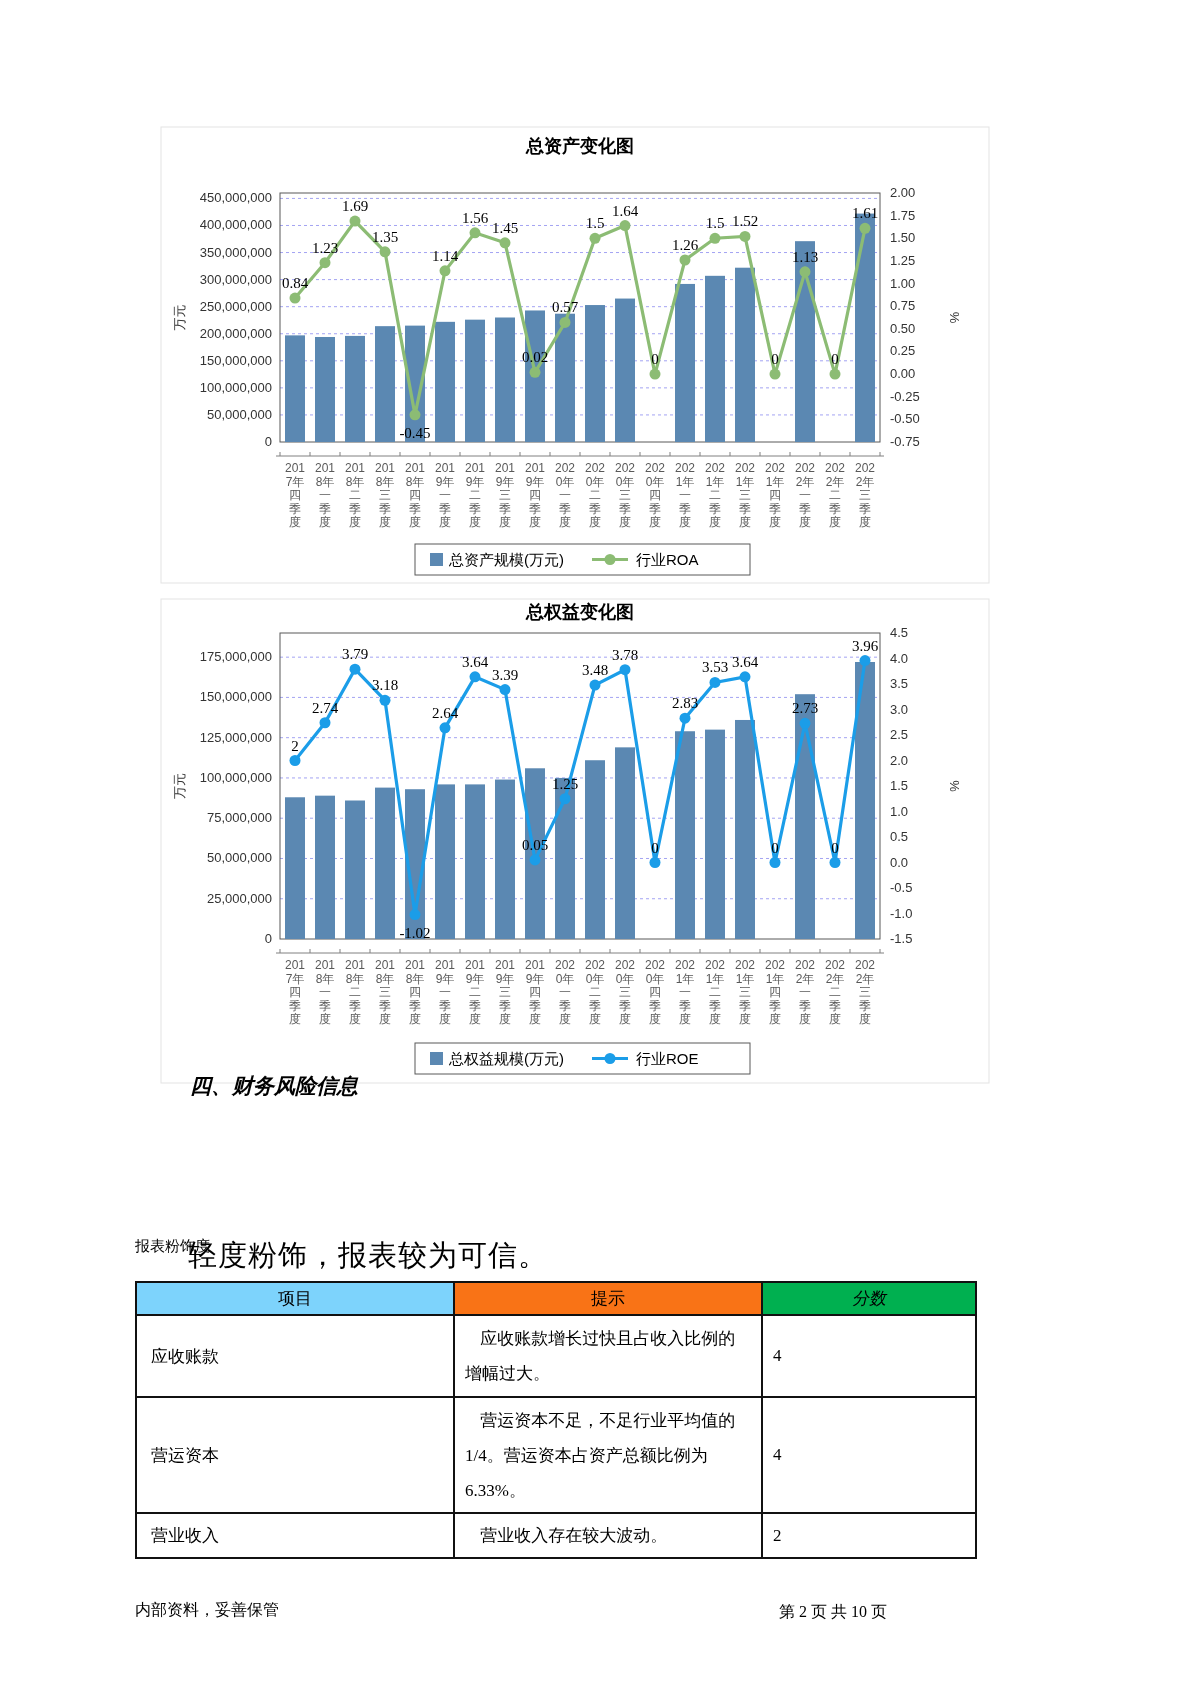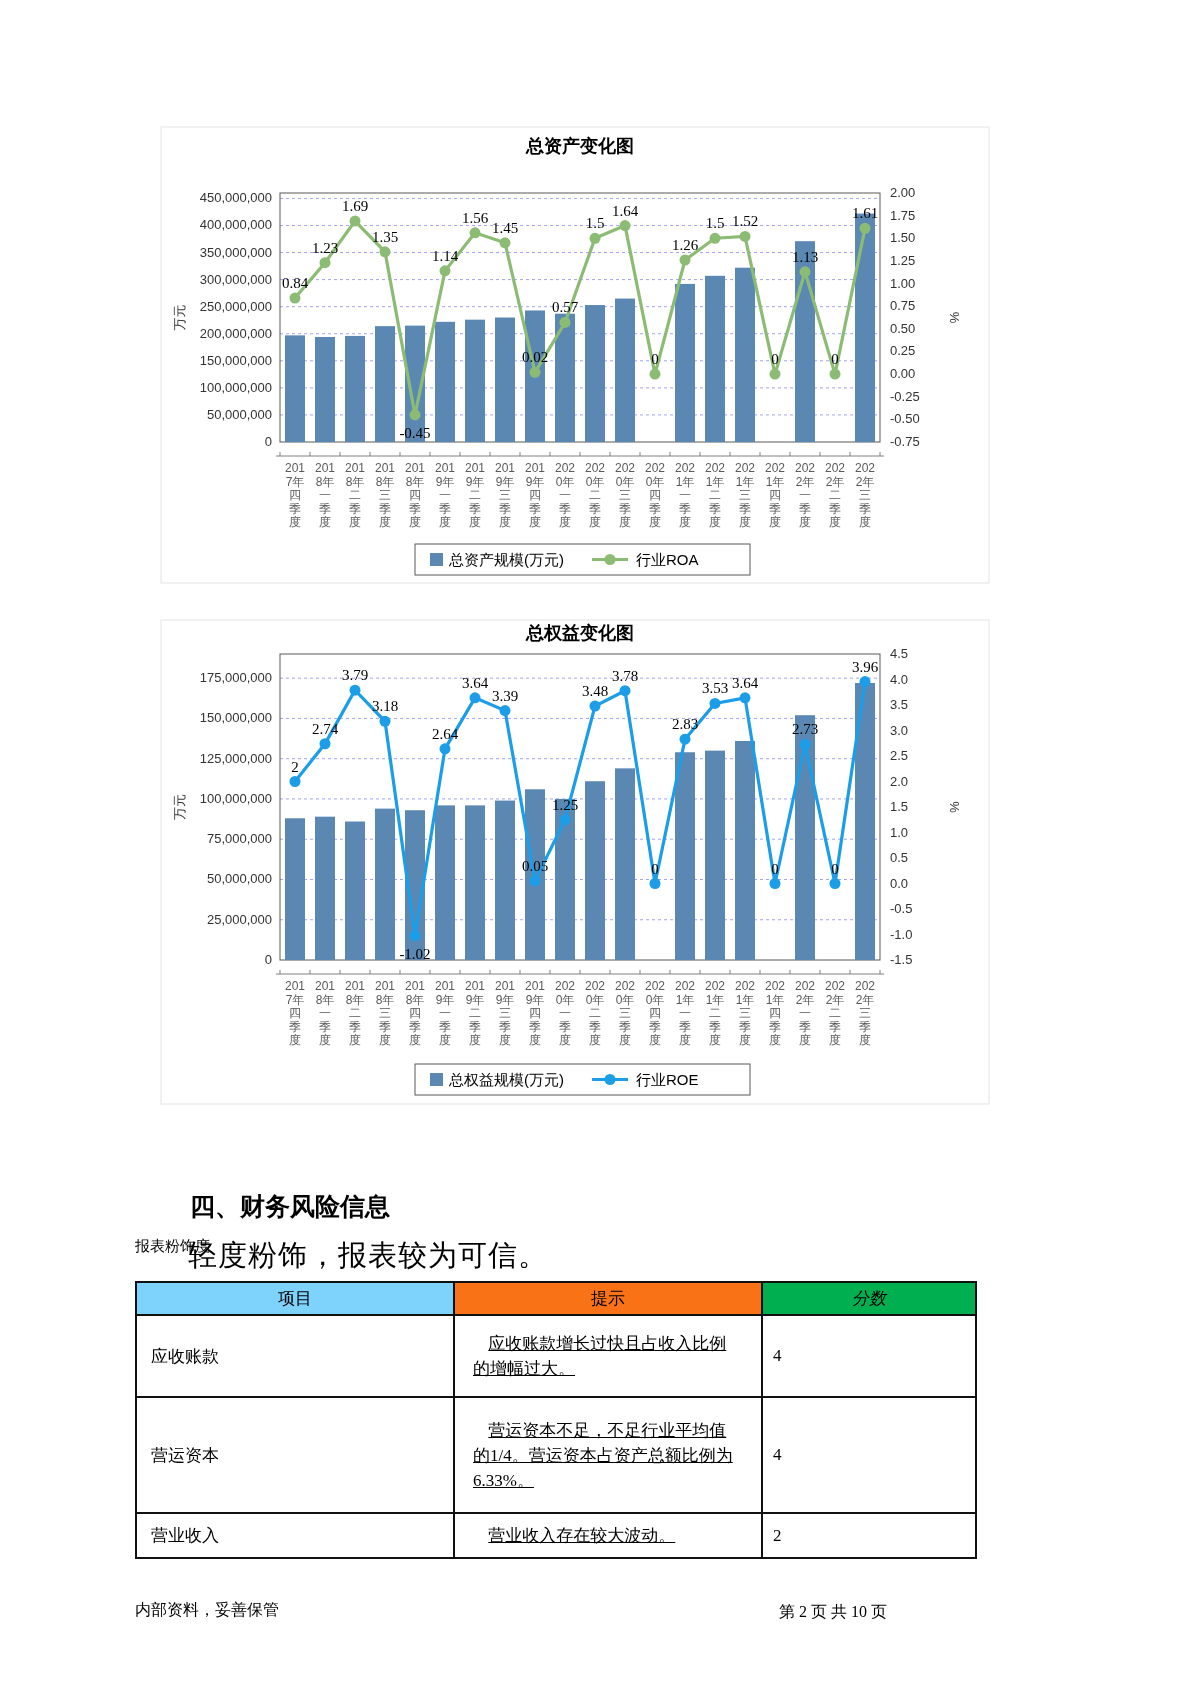--- a/index.html
+++ b/index.html
@@ -1,34 +1,34 @@
 <!DOCTYPE html>
 <html><head>
 <meta charset="utf-8">
 <style>
   html,body{margin:0;padding:0;background:#e9e9e9;}
   .page{position:relative;width:1191px;height:1684px;background:#ffffff;margin:0 auto;
         font-family:"Liberation Serif","DejaVu Serif",serif;color:#000;overflow:hidden;}
   .chart-host{position:absolute;left:160px;width:830px;}
   #chart-0{top:126px;height:458px;}
-  #chart-1{top:619px;height:486px;}
+  #chart-1{top:598px;height:486px;}
   .chart-host svg{display:block;}
-  .section-heading{position:absolute;left:190px;top:1190px;
-        font-family:"Liberation Sans","DejaVu Sans",sans-serif;font-weight:bold;font-size:25px;}
+  .section-heading{position:absolute;left:190px;top:1072px;
+        font-family:"Liberation Sans","DejaVu Sans",sans-serif;font-weight:bold;font-size:21px;font-style:italic;}
   .section-paragraph{position:absolute;left:188px;top:1194px;font-size:29px;letter-spacing:1px;margin-top:42px;}
   .table-title{position:absolute;left:135px;top:1237px;width:840px;text-align:left;font-size:15px;}
   .risk-table{position:absolute;left:135px;top:1281px;width:840px;border-collapse:collapse;
         table-layout:fixed;font-size:17px;}
   .risk-table td,.risk-table th{border:2px solid #111;padding:0;}
   .risk-table th{height:31px;font-weight:normal;text-align:center;}
   .risk-table .col-item{width:318px;}
   .risk-table .col-hint{width:308px;}
   .risk-table .col-score{width:214px;}
   .risk-table td.item-cell{padding-left:14px;vertical-align:middle;}
-  .risk-table td.hint-cell{padding:4px 18px;vertical-align:middle;line-height:25px;text-indent:0.9em;text-decoration:underline;}
+  .risk-table td.hint-cell{padding:4px 10px;vertical-align:middle;line-height:35px;text-indent:0.9em;}
   .risk-table td.score-cell{padding-left:10px;vertical-align:middle;font-family:"Liberation Serif",serif;}
   .risk-table tr.r0 td{height:72px;}
   .risk-table tr.r1 td{height:106px;}
   .risk-table tr.r2 td{height:35px;}
   .footer-left{position:absolute;left:135px;top:1600px;font-size:16px;
         font-family:"Liberation Sans","DejaVu Sans",sans-serif;}
   .footer-right{position:absolute;left:691px;top:1602px;width:284px;text-align:center;font-size:16px;}
 </style>
 </head>
 <body>

